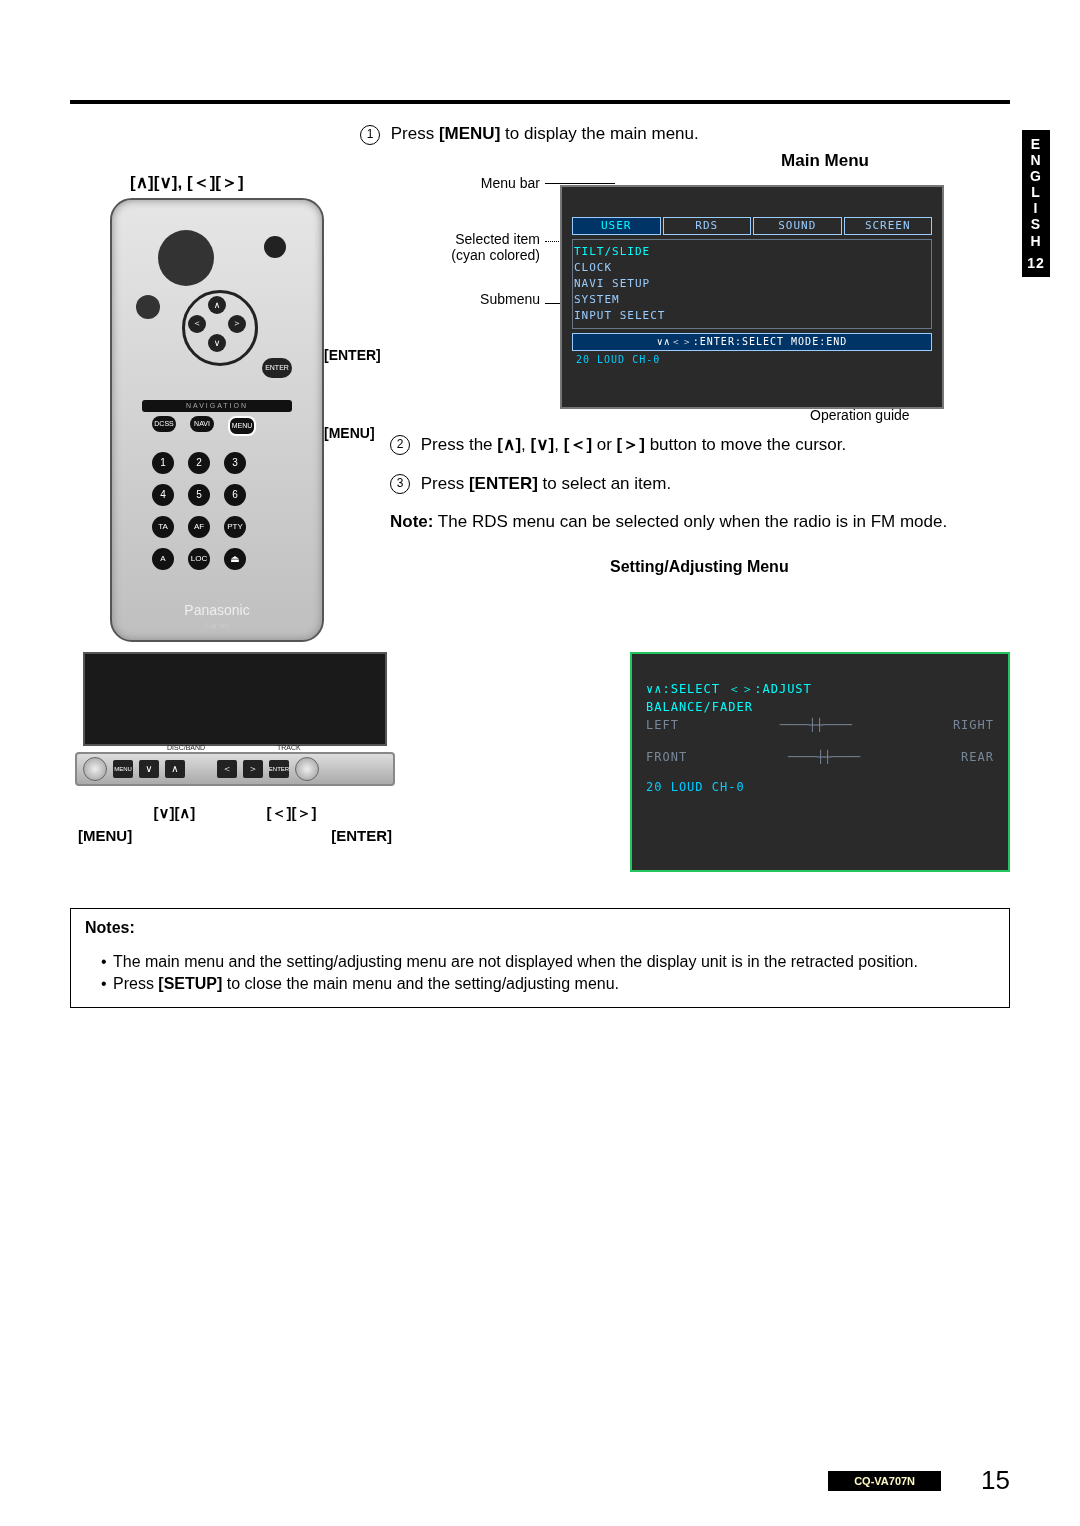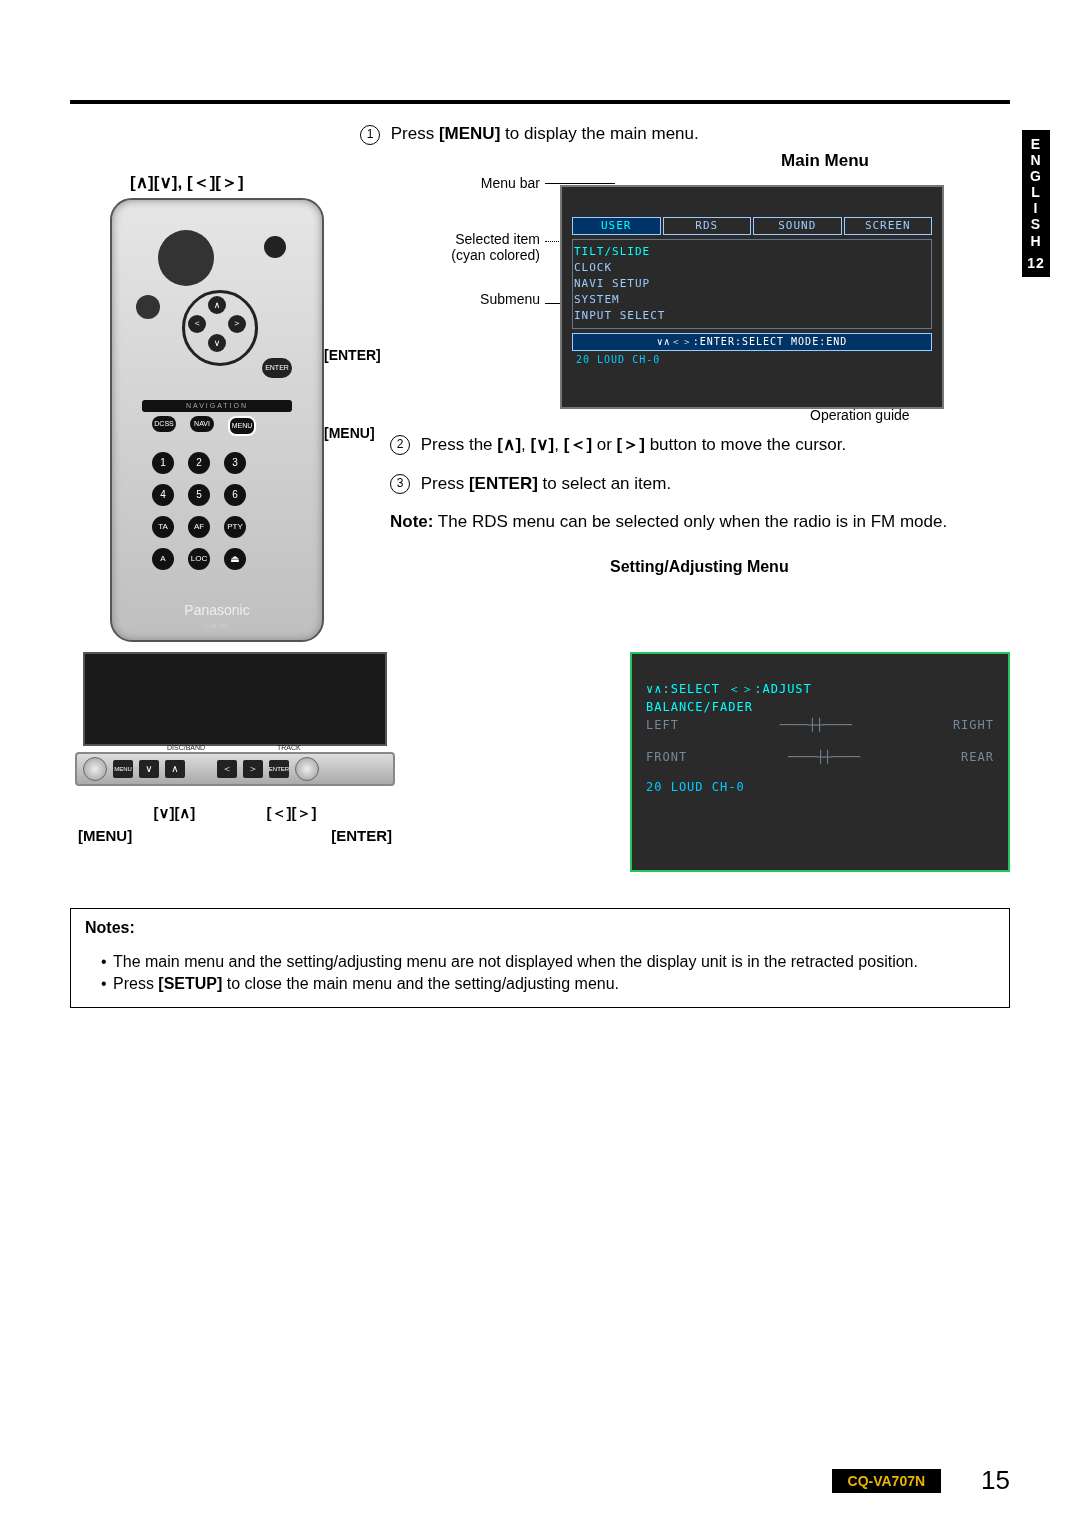--- a/index.html
+++ b/index.html
@@ -54,21 +54,21 @@
   .adj-screen .hl{color:#0ff}
   .adj-screen .row{display:flex;justify-content:space-between;color:#789}
   .adj-screen .slider{color:#789;letter-spacing:0}
   .adj-screen .stat{color:#0cf;margin-top:12px}
   .notes-box{border:1px solid #000;padding:10px 14px;font-size:16px;margin-top:36px;text-align:justify}
   .notes-box .nb-title{font-weight:bold;margin-bottom:16px}
   .notes-box ul{margin:0;padding-left:16px}
   .notes-box li{margin-bottom:4px;list-style:none;position:relative;padding-left:12px}
   .notes-box li:before{content:"•";position:absolute;left:0}
   .footer{position:absolute;bottom:30px;left:0;right:0;display:flex;justify-content:flex-end;align-items:center;padding:0 70px;gap:40px}
-  .model{background:#000;color:#eab308;font-weight:bold;font-size:14px;padding:4px 16px}
+  .model{background:#000;color:#fef9c3;font-weight:bold;font-size:11px;padding:4px 26px}
   .pagenum{font-size:26px}
 </style>
 </head>
 <body>
 
 <div class="page">
   <div class="side-tab">
     <span>E<br>N<br>G<br>L<br>I<br>S<br>H</span>
     <span class="num">12</span>
   </div>

